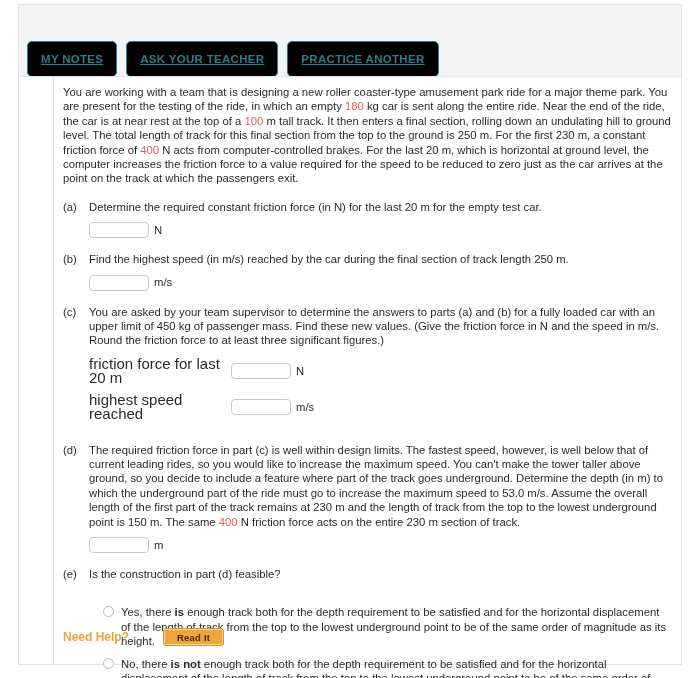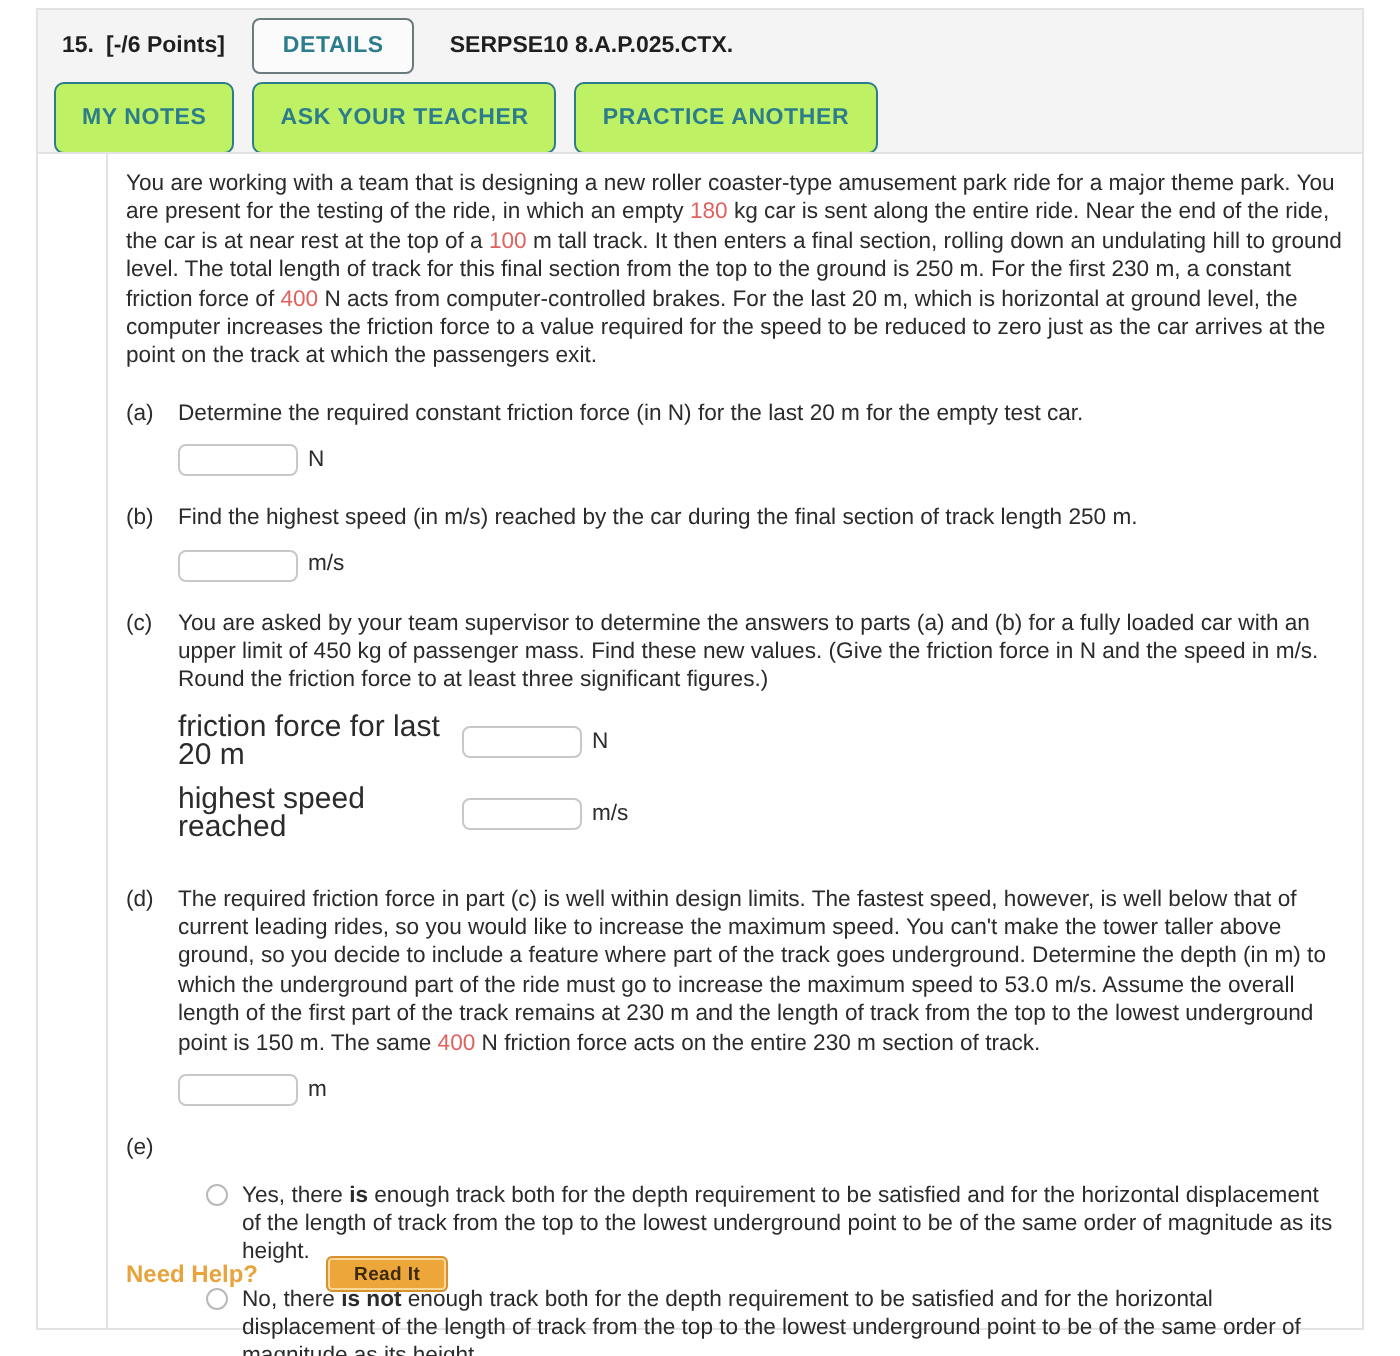--- a/index.html
+++ b/index.html
@@ -97,27 +97,28 @@
   }
 
   .btn-teal {
     height: 26px;
     padding: 4px 13px;
     display: inline-flex;
     align-items: center;
     justify-content: center;
     border: 1.5px solid #2c7c8c;
     border-radius: 5px;
-    background: #bef264;
+    background: #000000;
     color: #2c7c8c;
     font-size: 11.5px;
     font-weight: bold;
     letter-spacing: .3px;
     white-space: nowrap;
     cursor: pointer;
+    text-decoration: underline;
   }
   .btn-teal.first { margin-left: 8px; }
   .btn-teal + .btn-teal { margin-left: 9px; }
 
   
   .body-panel {
     position: absolute;
     left: 18px;
     top: 76px;
     width: 664px;
@@ -276,26 +277,20 @@
   }
   b { font-weight: bold; }
 </style>
 </head>
 <body>
 
 <div class="page">
 
   <div class="header-panel">
 
-    <div class="header-row1">
-      <span class="q-number">15.</span>
-      <span class="q-points">[-/6 Points]</span>
-      <span class="btn-details">DETAILS</span>
-      <span class="q-code">SERPSE10 8.A.P.025.CTX.</span>
-    </div>
 
     <div class="header-row2">
       <span class="btn-teal first">MY NOTES</span>
       <span class="btn-teal">ASK YOUR TEACHER</span>
       <span class="btn-teal">PRACTICE ANOTHER</span>
     </div>
 
   </div>
 
   <div class="body-panel">
@@ -353,20 +348,21 @@
           <div class="answer-row">
             <input class="ans-input" type="text" value="" style="">
             <span class="unit">m</span>
           </div>
         </div>
       </div>
 
       <div class="part">
         <div class="part-label">(e)</div>
         <div class="part-body">
+          <div>Is the construction in part (d) feasible?</div>
           <div class="radio-list">
 
             <div class="radio-item">
               <span class="radio-circle"></span>
               <span class="radio-text"><span>Yes, there </span><b>is</b><span> enough track both for the depth requirement to be satisfied and for the horizontal displacement of the length of track from the top to the lowest underground point to be of the same order of magnitude as its height.</span></span>
             </div>
 
             <div class="radio-item">
               <span class="radio-circle"></span>
               <span class="radio-text"><span>No, there </span><b>is not</b><span> enough track both for the depth requirement to be satisfied and for the horizontal displacement of the length of track from the top to the lowest underground point to be of the same order of magnitude as its height.</span></span>

